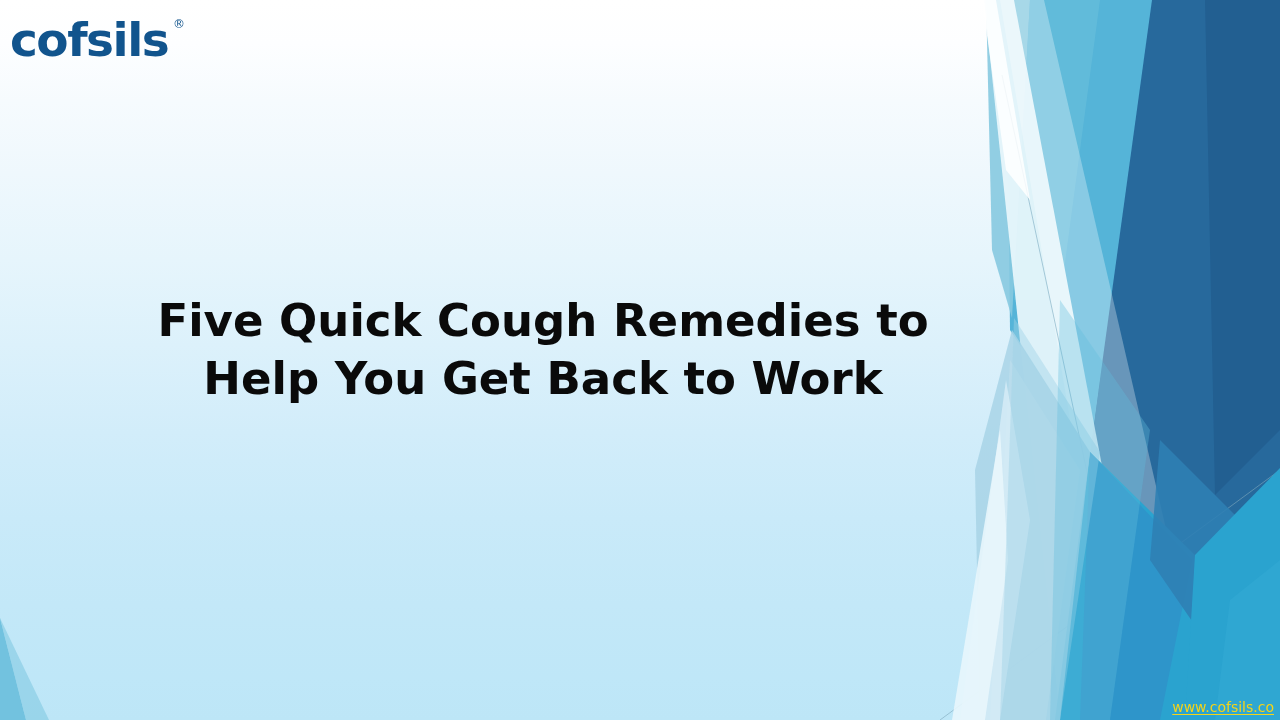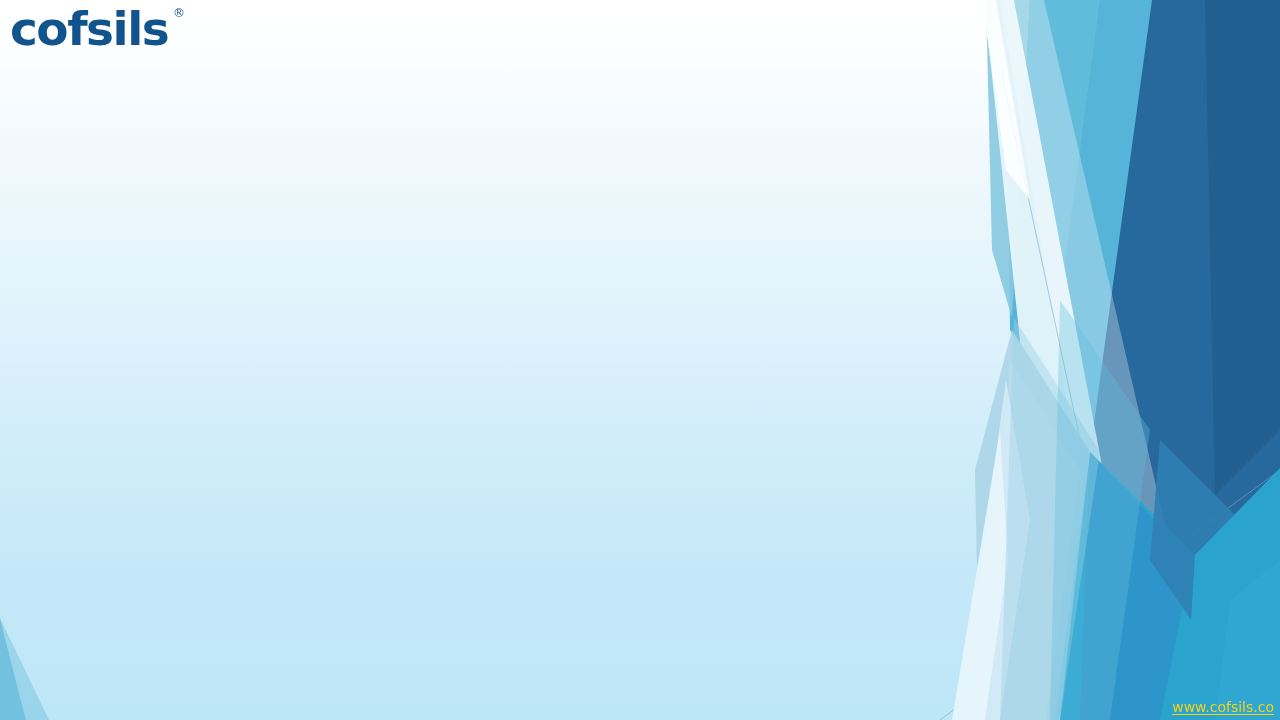--- a/index.html
+++ b/index.html
@@ -34,21 +34,21 @@
     inset: 0;
     width: 1280px;
     height: 720px;
     pointer-events: none;
   }
 
   
   .logo-block {
     position: absolute;
     left: 10px;
-    top: 3px;
+    top: 14px;
     width: 200px;
     height: 56px;
   }
   .logo-wordmark {
     position: absolute;
     left: 0;
     top: 0;
     font-family: "DejaVu Sans", sans-serif;
     font-weight: 700;
     font-size: 47px;
@@ -142,18 +142,24 @@
     <polygon points="1060,300 1150,430 1110,720 1050,720" fill="#62bcdc" opacity="0.35"></polygon>
 
     <polygon points="982,0 996,0 1030,200 1006,170" fill="#ffffff" opacity="0.85"></polygon>
   </svg>
 
   <div class="logo-block">
     <div class="logo-wordmark">cofsils</div>
     <div class="logo-reg">®</div>
   </div>
 
+  <div class="title-box">
+    <h1 class="title-text">
+      <span>Five Quick Cough Remedies to Help You Get</span>
+      <span>Back to Work</span>
+    </h1>
+  </div>
 
   <div class="url-box">
     <span class="url-link">www.cofsils.co</span>
   </div>
 
 </div>
 
 </body></html>

